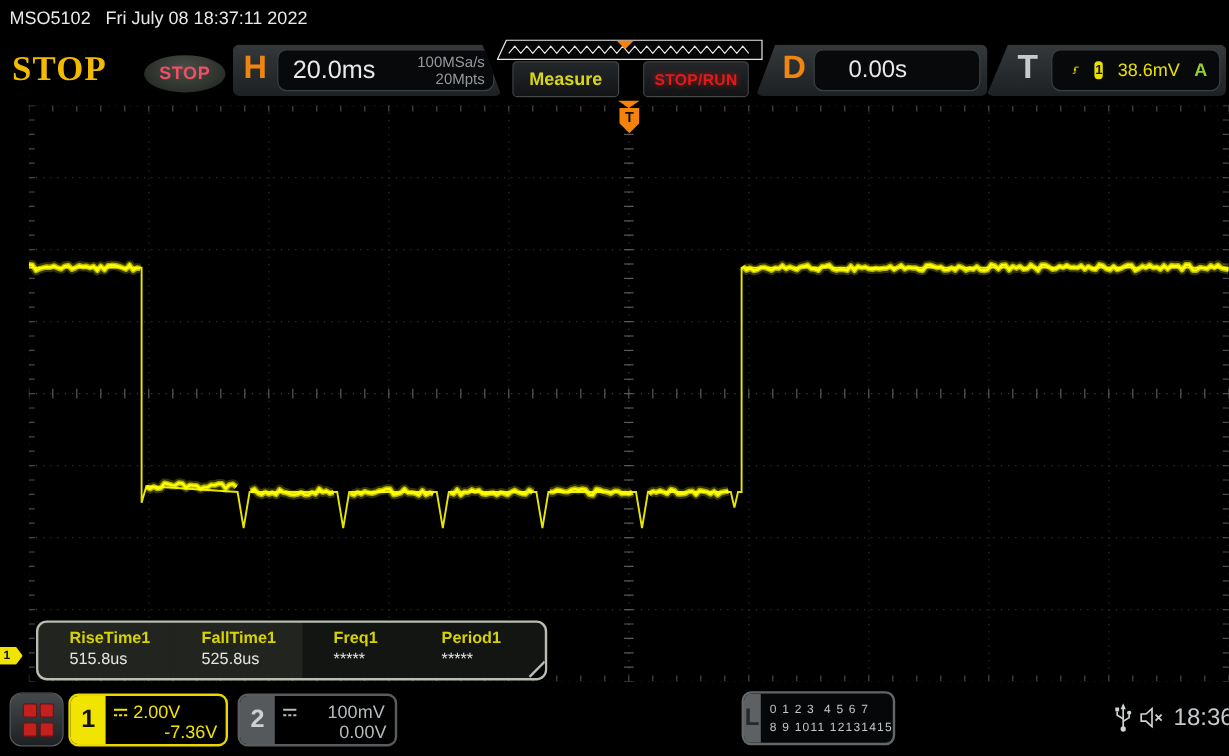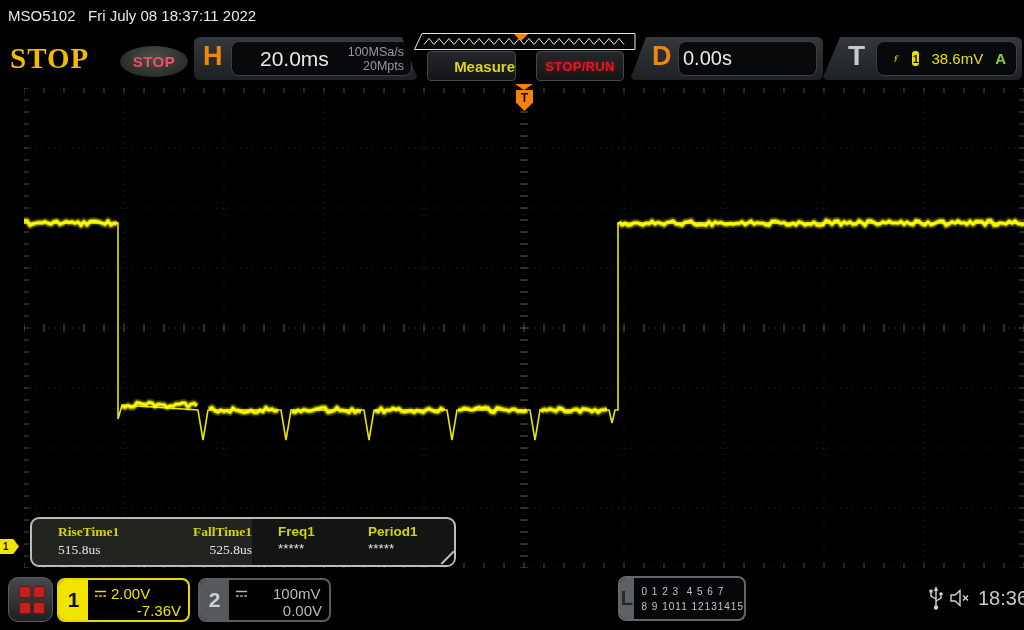--- a/index.html
+++ b/index.html
@@ -27,54 +27,54 @@
   .tpanel{left:822px;width:200px;clip-path:polygon(18px 0, 100% 0, 100% 100%, 0 100%);border-radius:6px;}
   .badge-letter{position:absolute;top:4px;font-weight:bold;font-size:27px;color:#f0850f;}
   .hpanel .badge-letter{left:9px;}
   .dpanel .badge-letter{left:22px;}
   .tpanel .badge-letter{left:26px;color:#c6cacc;font-size:28px;top:3px;}
   .inset{position:absolute;top:4px;bottom:4px;background:#08090a;border:1px solid #3a3f42;
          border-radius:8px;display:flex;align-items:center;}
   .hpanel .inset{left:37px;right:6px;}
   .dpanel .inset{left:48px;right:6px;}
   .tpanel .inset{left:54px;right:5px;}
-  .h-scale{color:#e9e9e9;font-size:21px;padding-left:28px;flex:0 0 auto;}
+  .h-scale{color:#e9e9e9;font-size:21px;padding-left:12px;flex:0 0 auto;}
   .h-rates{margin-left:auto;text-align:right;color:#95999b;font-size:12.5px;line-height:14px;padding-right:7px;}
-  .d-delay{color:#e9e9e9;font-size:20px;padding-left:4px;}
+  .d-delay{color:#e9e9e9;font-size:20px;padding-left:28px;}
   .t-src{width:16px;height:15px;background:#e8e000;border-radius:3px;color:#111;
          font-weight:bold;font-size:11px;display:flex;align-items:center;justify-content:center;}
   .t-level{color:#e8e000;font-size:15px;}
   .t-sweep{margin-left:auto;padding-right:10px;color:#8fd02c;font-weight:bold;font-size:15px;}
   .thumb{left:414px;top:33px;width:222px;height:17px;z-index:6;}
   .hdr-btn{top:51px;height:28px;background:linear-gradient(#24272a,#121416);
            border:1px solid #43484b;border-radius:4px;display:flex;align-items:center;justify-content:center;}
-  .btn-measure{left:427px;width:87px;color:#d9d616;font-weight:bold;font-size:15px;justify-content:flex-end;}
+  .btn-measure{left:427px;width:87px;color:#d9d616;font-weight:bold;font-size:15px;}
   .btn-stoprun{left:536px;width:86px;color:#e41a1a;font-weight:bold;font-size:13px;
                text-shadow:0 0 5px rgba(255,30,30,.55);letter-spacing:.3px;}
 
   
   .scope{left:24px;top:88px;width:1000px;height:480px;z-index:1;}
   .trig-caret{left:515px;top:84px;width:0;height:0;z-index:2;
       border-left:9px solid transparent;border-right:9px solid transparent;border-top:6px solid #f5820a;}
   .trig-shield{left:516px;top:90px;width:17px;height:21px;background:#f5820a;z-index:2;
       clip-path:polygon(0 0,100% 0,100% 60%,50% 100%,0 60%);
       color:#111;font-weight:bold;font-size:12px;text-align:center;line-height:17px;}
   .gnd1{left:0;top:539px;width:19px;height:15px;background:#f0e400;z-index:2;
       clip-path:polygon(0 0,70% 0,100% 50%,70% 100%,0 100%);
       color:#111;font-weight:bold;font-size:10px;text-align:left;padding-left:3px;line-height:15px;box-sizing:border-box;}
 
   
   .meas{left:30px;top:517px;width:422px;height:46px;z-index:3;background:rgba(20,23,18,.92);
         border:2px solid #b9beb4;border-radius:9px;display:flex;overflow:hidden;}
   .meas::after{content:'';position:absolute;right:-9px;bottom:-9px;width:18px;height:18px;
         background:#000;border-top:2px solid #b9beb4;transform:rotate(-45deg);}
   .mcol{padding:5px 0 0 26px;box-sizing:border-box;}
-  .mcol.hl{background:rgba(235,235,210,0.08);font-family:Liberation Serif, serif;}
+  .mcol.hl{background:rgba(235,235,210,0.08);}
   .mcol:nth-child(1){width:110px;}
-  .mcol:nth-child(2){width:110px;text-align:right;}
+  .mcol:nth-child(2){width:110px;}
   .mcol:nth-child(3){width:90px;}
   .mcol:nth-child(4){width:92px;}
   .mlabel{color:#d6d300;font-size:13.5px;font-weight:bold;}
   .mvalue{color:#e4e4e4;font-size:13.5px;margin-top:2px;}
 
   
   .menu-btn{left:8px;top:577px;width:43px;height:43px;border-radius:10px;
         background:linear-gradient(#45494c,#1e2123);border:1px solid #5a5e61;
         display:flex;align-items:center;justify-content:center;}
   .menu-grid{display:grid;grid-template-columns:10px 10px;grid-gap:4px;}

